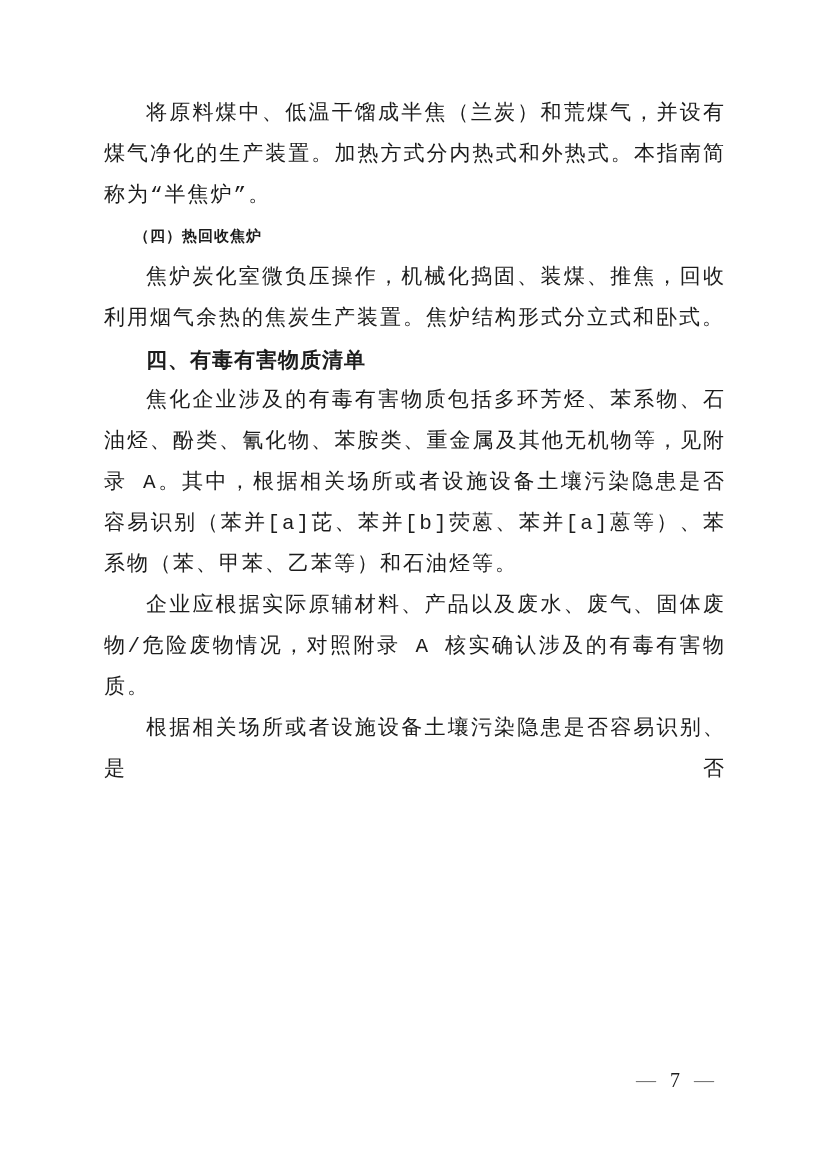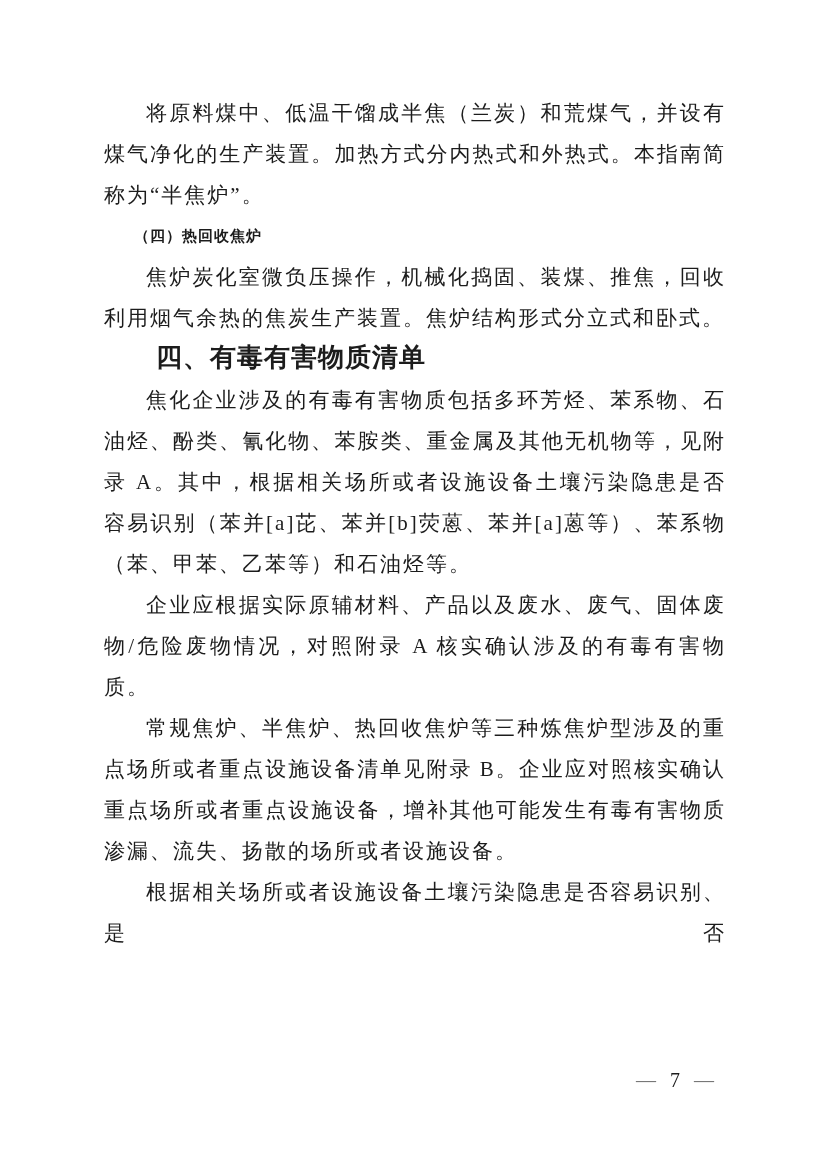--- a/index.html
+++ b/index.html
@@ -24,43 +24,43 @@
     width: 622px;
   }
   .para {
     margin: 0;
     font-size: 21px;
     line-height: 41px;
     letter-spacing: 2px;
     text-align: justify;
     text-justify: inter-character;
     text-indent: 2em;
-    font-family: Liberation Serif, serif;
+    font-family: Liberation Mono, monospace;
     font-weight: normal;
   }
   .para.fill {
     text-align-last: justify;
   }
   .head-kai {
     margin: 0;
     font-size: 15px;
     line-height: 41px;
     letter-spacing: 1px;
     text-indent: 2em;
     font-weight: bold;
     font-family: "Liberation Serif", "DejaVu Serif", serif;
   }
   .head-hei {
     margin: 0;
-    font-size: 26px;
+    font-size: 21px;
     line-height: 41px;
     letter-spacing: 1px;
     text-indent: 2em;
     font-weight: bold;
-    font-family: Liberation Mono, monospace;
+    font-family: Liberation Sans, sans-serif;
   }
   .page-footer {
     position: absolute;
     top: 1066px;
     right: 106px;
     font-size: 20px;
     line-height: 28px;
     font-family: "Liberation Serif", "DejaVu Serif", serif;
     color: #1c1c1c;
     white-space: nowrap;
@@ -78,20 +78,19 @@
 <body>
 
 <div class="page">
   <div class="content">
     <p class="para">将原料煤中、低温干馏成半焦（兰炭）和荒煤气，并设有煤气净化的生产装置。加热方式分内热式和外热式。本指南简称为“半焦炉”。</p>
     <p class="head-kai">（四）热回收焦炉</p>
     <p class="para">焦炉炭化室微负压操作，机械化捣固、装煤、推焦，回收利用烟气余热的焦炭生产装置。焦炉结构形式分立式和卧式。</p>
     <p class="head-hei">四、有毒有害物质清单</p>
     <p class="para">焦化企业涉及的有毒有害物质包括多环芳烃、苯系物、石油烃、酚类、氰化物、苯胺类、重金属及其他无机物等，见附录 A。其中，根据相关场所或者设施设备土壤污染隐患是否容易识别（苯并[a]芘、苯并[b]荧蒽、苯并[a]蒽等）、苯系物（苯、甲苯、乙苯等）和石油烃等。</p>
     <p class="para">企业应根据实际原辅材料、产品以及废水、废气、固体废物/危险废物情况，对照附录 A 核实确认涉及的有毒有害物质。</p>
-    <p class="para">常规焦炉、半焦炉、热回收焦炉等三种炼焦炉型涉及的重点场所或者重点设施设备清单见附录 B。企业应对照核实确认重点场所或者重点设施设备，增补其他可能发生有毒有害物质渗漏、流失、扬散的场所或者设施设备。</p>
     <p class="para fill">根据相关场所或者设施设备土壤污染隐患是否容易识别、是否</p>
   </div>
 
   <div class="page-footer">
     <span class="dash">—</span><span class="num">7</span><span class="dash">—</span>
   </div>
 </div>
 
 </body></html>

